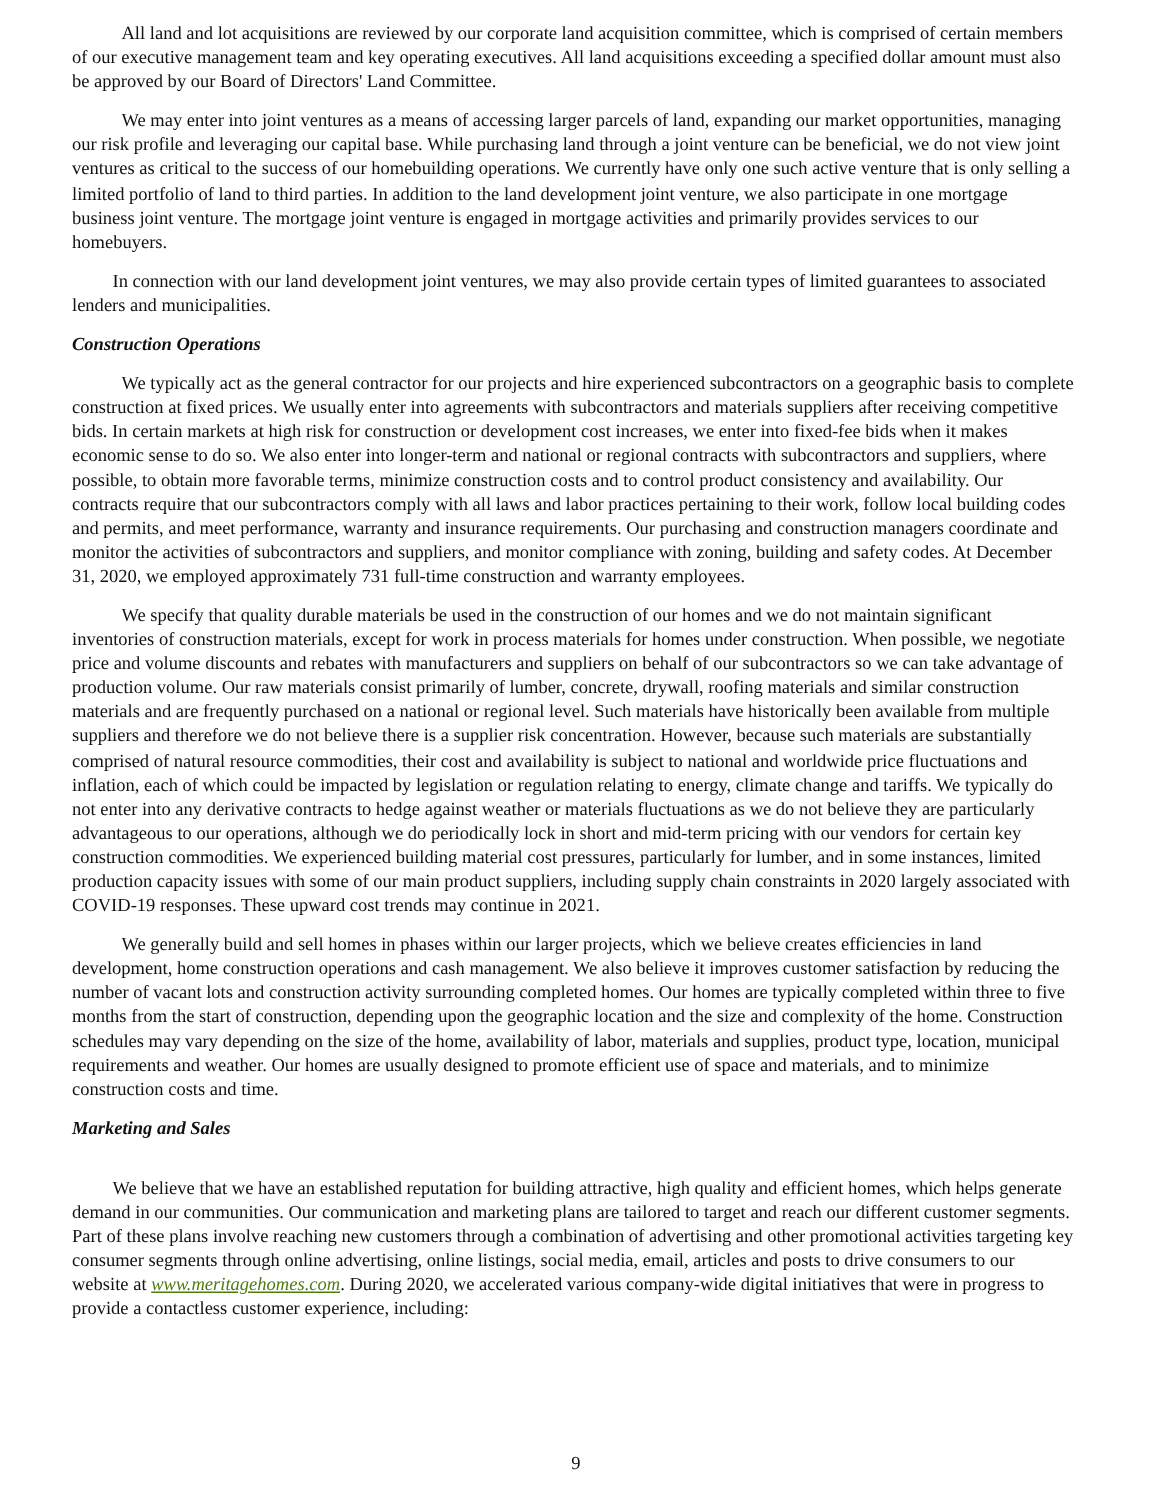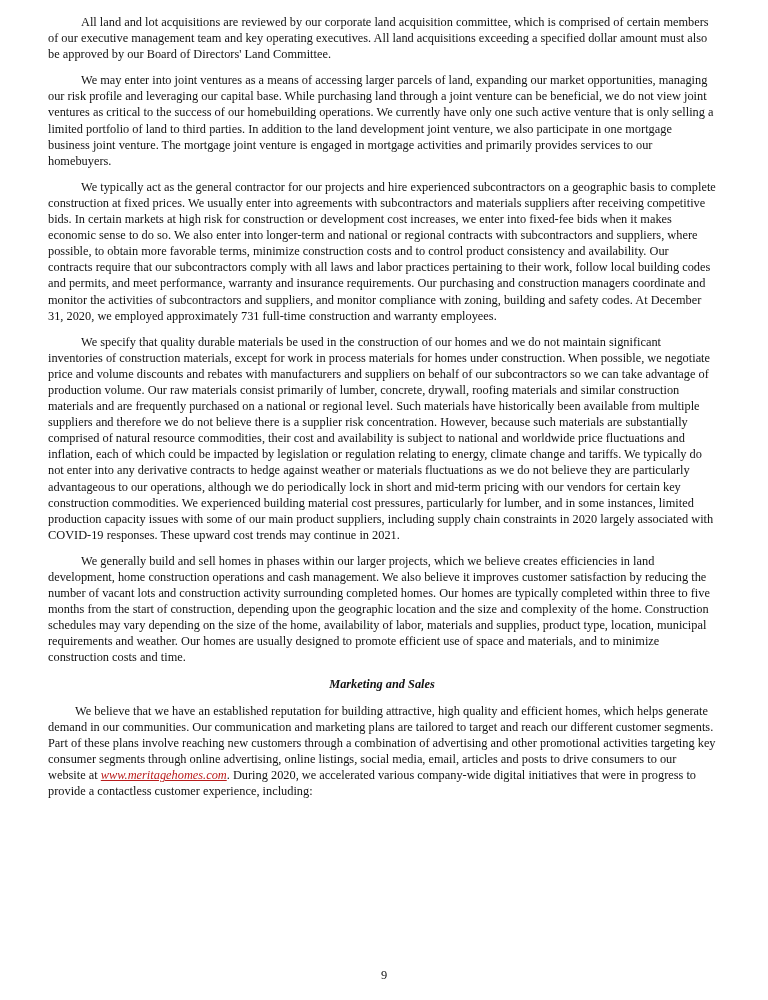--- a/index.html
+++ b/index.html
@@ -31,46 +31,47 @@
       text-indent: 27px;
     }
     h3.heading {
       margin: 0 0 10px 0;
       font-size: 12.35px;
       font-weight: bold;
       font-style: italic;
       line-height: 16.1px;
     }
     h3.heading.spaced {
-      margin-bottom: 11px;
-      text-align: center;
+      margin-bottom: 24px;
     }
     a.link {
-      color: #b91c1c;
+      color: #4d7c0f;
       font-style: italic;
       text-decoration: underline;
     }
     .page-number {
       position: absolute;
       left: 0;
       width: 768px;
       top: 968px;
       text-align: center;
       font-size: 12.35px;
     }
   </style>
 </head>
 <body>
 
 <div class="page">
 
   <p class="para">All land and lot acquisitions are reviewed by our corporate land acquisition committee, which is comprised of certain members of our executive management team and key operating executives. All land acquisitions exceeding a specified dollar amount must also be approved by our Board of Directors' Land Committee.</p>
 
   <p class="para">We may enter into joint ventures as a means of accessing larger parcels of land, expanding our market opportunities, managing our risk profile and leveraging our capital base. While purchasing land through a joint venture can be beneficial, we do not view joint ventures as critical to the success of our homebuilding operations. We currently have only one such active venture that is only selling a limited portfolio of land to third parties. In addition to the land development joint venture, we also participate in one mortgage business joint venture. The mortgage joint venture is engaged in mortgage activities and primarily provides services to our homebuyers.</p>
+  <p class="para indent-sm">In connection with our land development joint ventures, we may also provide certain types of limited guarantees to associated lenders and municipalities.</p>
 
+  <h3 class="heading">Construction Operations</h3>
   <p class="para">We typically act as the general contractor for our projects and hire experienced subcontractors on a geographic basis to complete construction at fixed prices. We usually enter into agreements with subcontractors and materials suppliers  after receiving competitive bids. In certain markets at high risk for construction or development cost increases, we enter into fixed-fee bids when it makes economic sense to do so. We also enter into longer-term and national or regional contracts with subcontractors and suppliers, where possible, to obtain more favorable terms, minimize construction costs and to control product consistency and availability. Our contracts require that our subcontractors comply with all laws and labor practices pertaining to their work, follow local building codes and permits, and meet performance, warranty and insurance requirements. Our purchasing and construction managers coordinate and monitor the activities of subcontractors and suppliers, and monitor compliance with zoning, building and safety codes. At December 31, 2020, we employed approximately 731 full-time construction and warranty employees.</p>
   <p class="para">We specify that quality durable materials be used in the construction of our homes and we do not maintain significant inventories of construction materials, except for work in process materials for homes under construction. When possible, we negotiate price and volume discounts and rebates with manufacturers and suppliers on behalf of our subcontractors so we can take advantage of production volume. Our raw materials consist primarily of lumber, concrete, drywall, roofing materials and similar construction materials and are frequently purchased on a national or regional level. Such materials have historically been available from multiple suppliers and therefore we do not believe there is a supplier risk concentration. However, because such materials are substantially comprised of natural resource commodities, their cost and availability is subject to national and worldwide price fluctuations and inflation, each of which could be impacted by legislation or regulation relating to energy, climate change and tariffs. We typically do not enter into any derivative contracts to hedge against weather or materials fluctuations as we do not believe they are particularly advantageous to our operations, although we do periodically lock in short and mid-term pricing with our vendors for certain key construction commodities.  We experienced building material cost pressures, particularly for lumber, and in some instances, limited production capacity issues with some of our main product suppliers, including supply chain constraints in 2020 largely associated with COVID-19 responses. These upward cost trends may continue in 2021.</p>
   <p class="para">We generally build and sell homes in phases within our larger projects, which we believe creates efficiencies in land development, home construction operations and cash management. We also believe it improves customer satisfaction by reducing the number of vacant lots and construction activity surrounding completed homes. Our homes are typically completed within three to five months from the start of construction, depending upon the geographic location and the size and complexity of the home. Construction schedules may vary depending on the size of the home, availability of labor, materials and supplies, product type, location, municipal requirements and weather. Our homes are usually designed to promote efficient use of space and materials, and to minimize construction costs and time.</p>
 
   <h3 class="heading spaced">Marketing and Sales</h3>
   <p class="para indent-sm"><span>We believe that we have an established reputation for building attractive, high quality and efficient homes, which helps generate demand in our communities. Our communication and marketing plans are tailored to target and reach our different customer segments. Part of these plans involve reaching new customers through a combination of advertising and other promotional activities targeting key consumer segments through online advertising, online listings, social media, email, articles and posts to drive consumers to our website at </span><a class="link" href="#">www.meritagehomes.com</a><span>. During 2020, we accelerated various company-wide digital initiatives that were in progress to provide a contactless customer experience, including:</span></p>
 
 </div>
 
 <div class="page-number">9</div>

